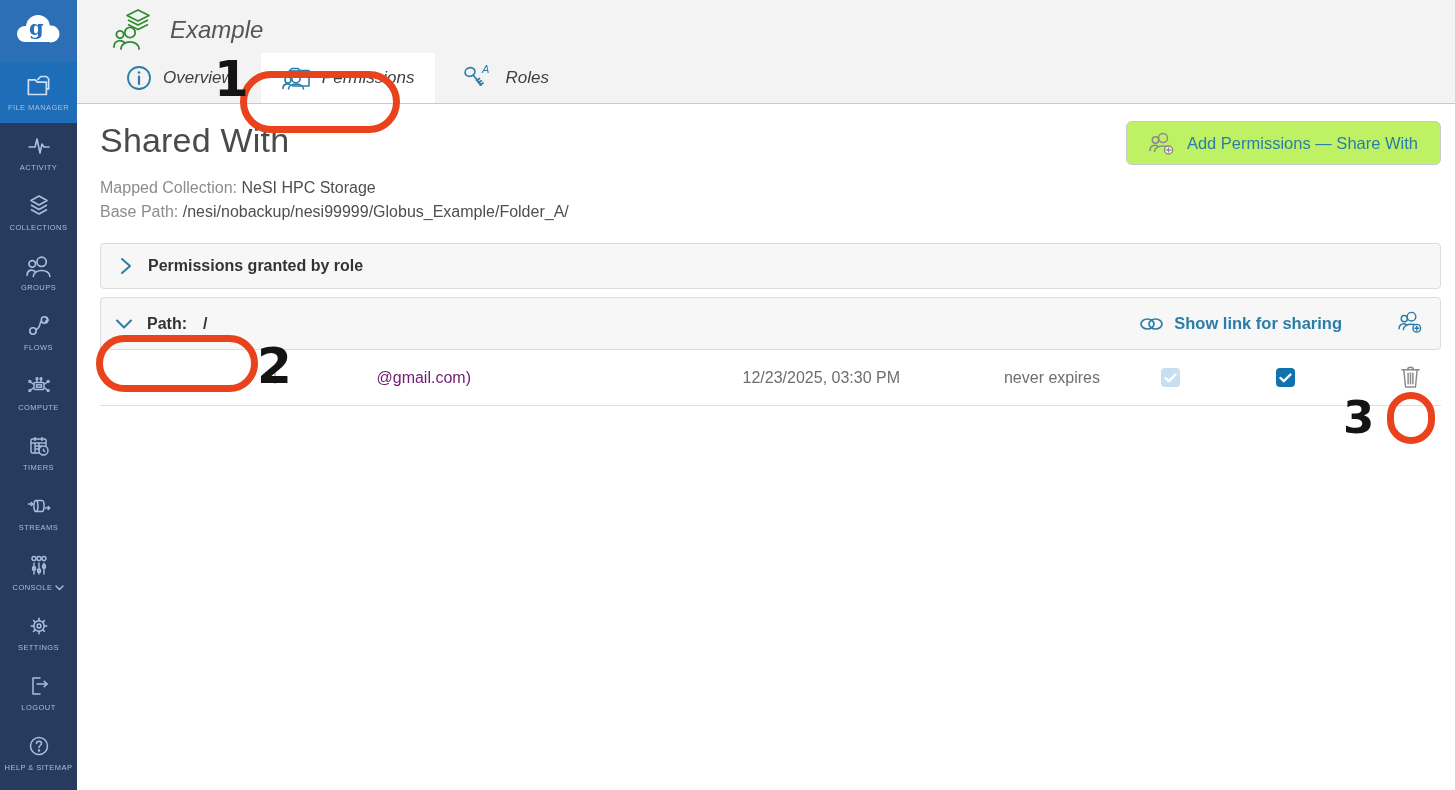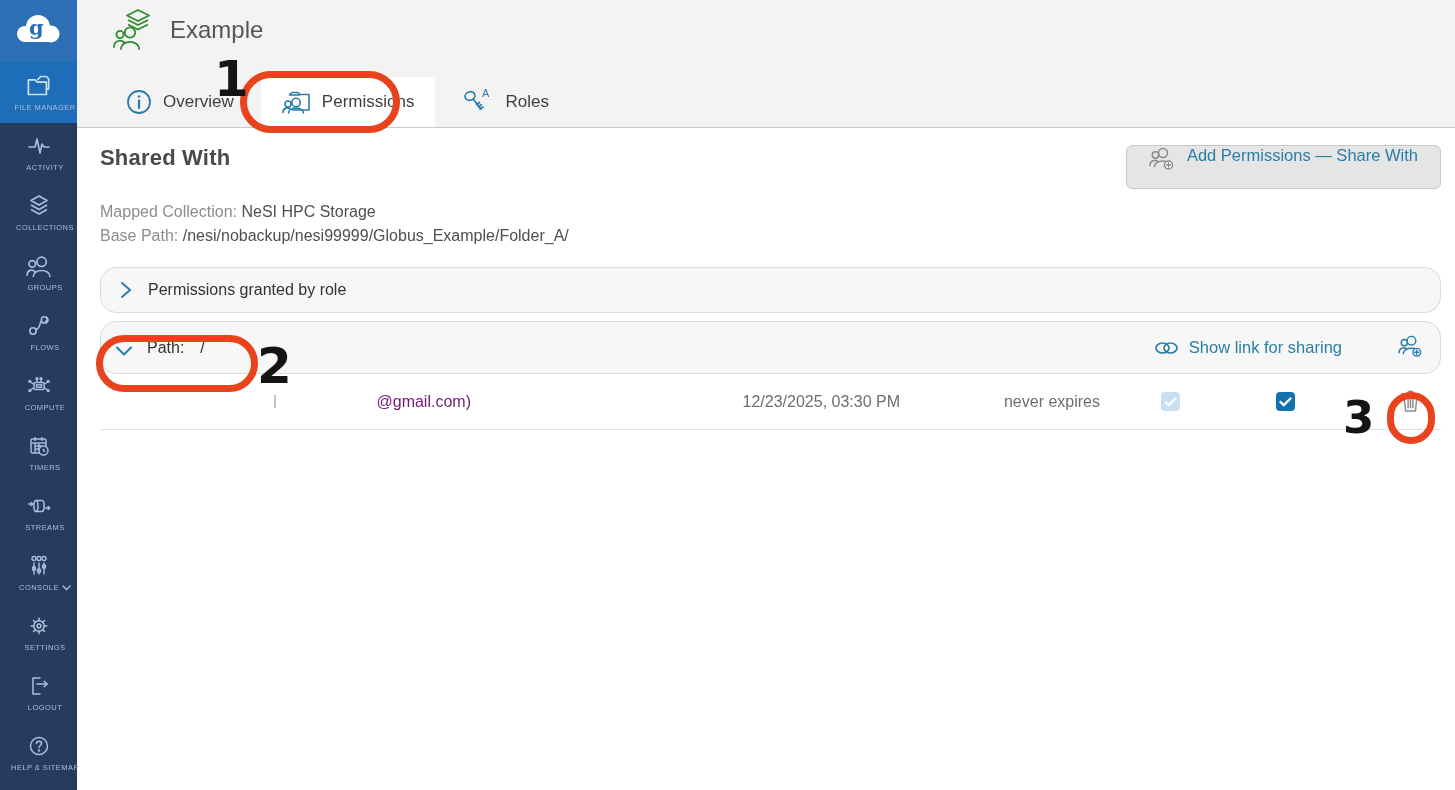--- a/index.html
+++ b/index.html
@@ -21,30 +21,31 @@
   }
   .nav-item {
     height: 60px; display: flex; flex-direction: column;
     align-items: center; justify-content: center; gap: 5px;
     cursor: pointer;
   }
   .nav-item.active { height: 61px; background: #1d6db8; }
   .nav-label {
     font-size: 7.5px; letter-spacing: 0.45px; color: #aabfda;
     text-transform: uppercase; white-space: nowrap;
-    display: flex; align-items: center; gap: 3px; padding-left: 13px;
+    display: flex; align-items: center; gap: 3px;
   }
   .nav-item svg { display: block; }
 
   
   .main { position: absolute; left: 77px; top: 0; right: 0; bottom: 0; background: #fff; }
 
   .top-band {
-    height: 128px; background: #f3f3f3; border-bottom: 1px solid #c9c9c9;
+    height: 104px; background: #f3f3f3; border-bottom: 1px solid #c9c9c9;
     position: relative;
+    font-style: italic;
   }
   .title-row {
     position: absolute; top: 8px; left: 36px;
     display: flex; align-items: center; gap: 17px;
   }
   .page-title { font-size: 24px; color: #555; font-weight: 400; }
   .tabs-row {
     position: absolute; bottom: 0; left: 28px;
     display: flex; align-items: flex-end; height: 50px; gap: 6px;
   }
@@ -53,49 +54,49 @@
     padding: 0 21px; font-size: 17px; color: #3f3f3f; cursor: pointer;
   }
   .tab.active { background: #ffffff; }
 
   .content { margin: 0 14px 0 23px; position: relative; }
 
   .content-header {
     display: flex; justify-content: space-between; align-items: flex-start;
     margin-top: 17px;
   }
-  .shared-heading { font-size: 22px; font-weight: 700; color: #4a4a4a; letter-spacing: 0.2px; }
+  .shared-heading { font-size: 34px; font-weight: 400; color: #4a4a4a; letter-spacing: 0.2px; }
   .add-btn {
-    height: 44px; background: #e5e5e5; border: 1px solid #c9c9c9; border-radius: 6px;
-    display: flex; align-items: flex-start; gap: 11px; padding: 0 22px;
+    height: 44px; background: #bef264; border: 1px solid #c9c9c9; border-radius: 6px;
+    display: flex; align-items: center; gap: 11px; padding: 0 22px;
     font-size: 16.5px; color: #2b7da7; cursor: pointer;
   }
   .meta-lines { margin-top: 11px; font-size: 16px; line-height: 24px; }
   .meta-label { color: #8c8c8c; }
   .meta-value { color: #4f4f4f; }
 
   .tbl-grid {
     display: grid;
     grid-template-columns: 540px 260px 200px 140px 90px auto;
     align-items: center;
   }
   .table-header {
     margin-top: 23px; font-size: 13.5px; color: #7d7d7d; letter-spacing: 0.6px;
   }
   .table-header .c1 { padding-left: 58px; }
   .cc { text-align: center; }
 
   .group-box {
-    background: #f7f7f7; border: 1px solid #dcdcdc; border-radius: 16px;
-    display: flex; align-items: center;
+    background: #f7f7f7; border: 1px solid #dcdcdc; border-radius: 4px;
+    display: flex; align-items: center; font-weight: bold;
   }
   .role-box { margin-top: 19px; height: 46px; padding-left: 18px; gap: 15px; cursor: pointer; }
   .role-box-label { font-size: 16px; color: #333; }
   .path-box { margin-top: 8px; height: 53px; padding: 0 16px 0 14px; justify-content: space-between; }
-  .path-left { display: flex; align-items: flex-end; gap: 14px; cursor: pointer; }
+  .path-left { display: flex; align-items: center; gap: 14px; cursor: pointer; }
   .path-label { font-size: 16px; color: #333; }
   .path-value { font-size: 16px; color: #333; margin-left: 2px; }
   .path-right { display: flex; align-items: center; }
   .show-link { display: flex; align-items: center; gap: 10px; color: #2b7da7; font-size: 16.5px; cursor: pointer; }
   .share-mini { margin-left: 56px; cursor: pointer; }
 
   .data-row { height: 56px; border-bottom: 1px solid #e0e0e0; font-size: 16px; color: #666; }
   .user-cell { display: flex; align-items: center; padding-left: 174px; position: relative; height: 100%; }
   .paren-mark { width: 1.5px; height: 13px; background: #c4c4c4; }
   .user-text { margin-left: 101px; color: #701a75; }

